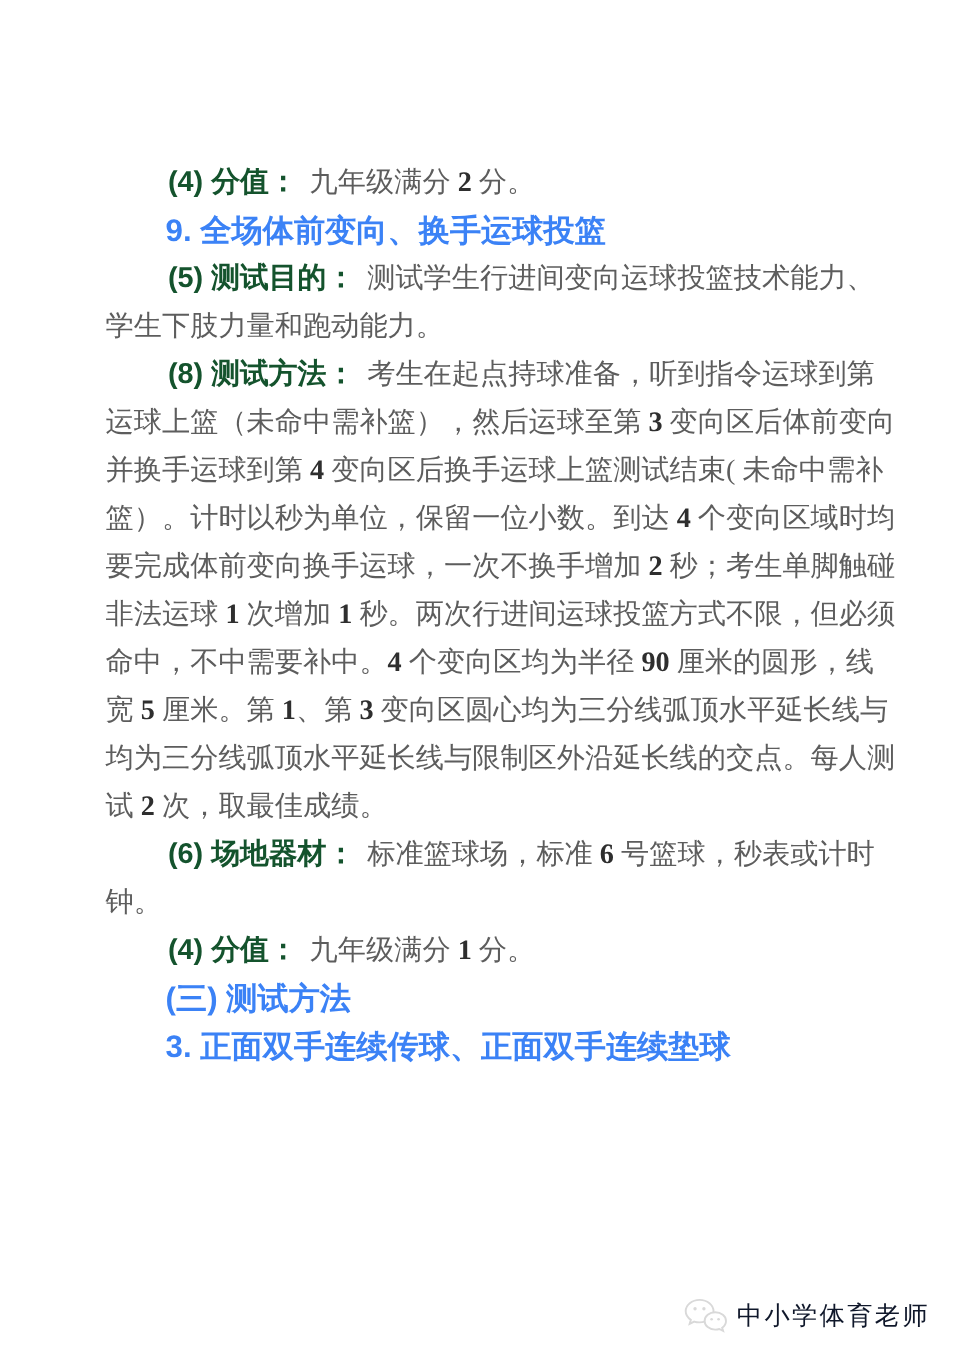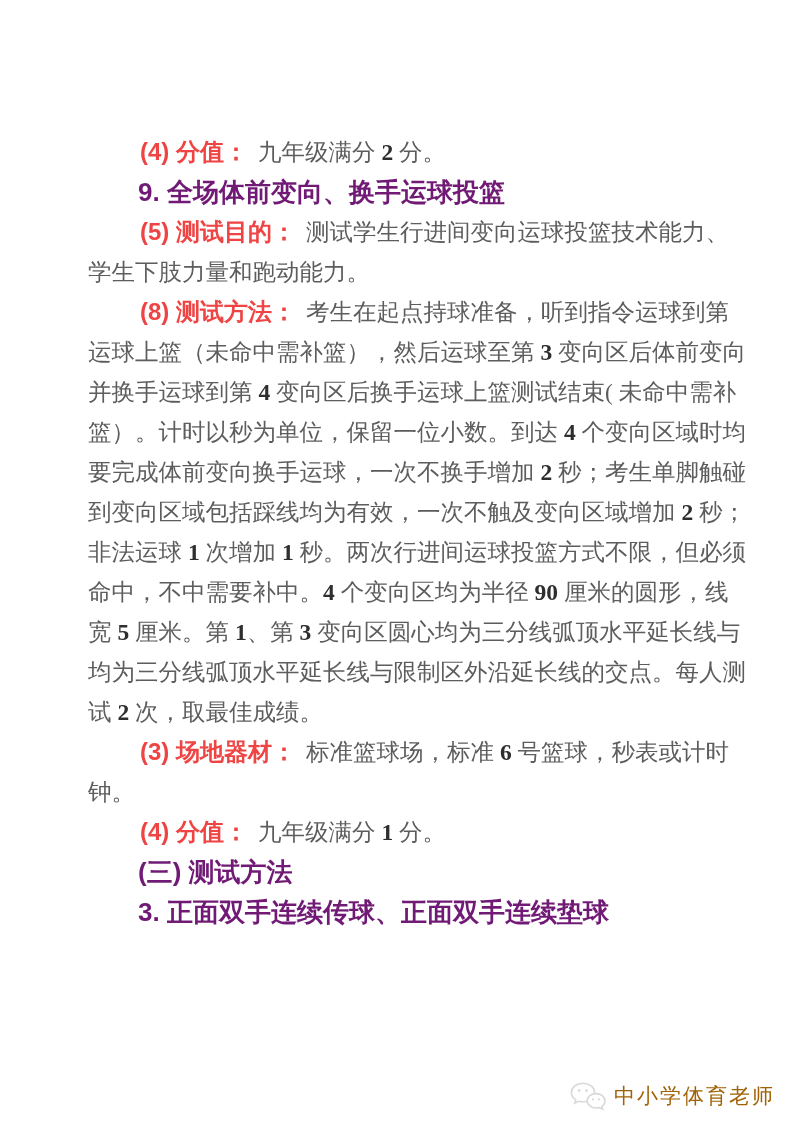--- a/index.html
+++ b/index.html
@@ -28,77 +28,76 @@
     color: #5d5d5d;
     white-space: nowrap;
     font-family: "Liberation Serif", serif;
   }
   .line.indent {
     padding-left: 52px;
   }
   .line .label {
     font-family: "Liberation Sans", sans-serif;
     font-weight: 700;
-    color: #ef4444;
+    color: #14532d;
     font-size: 24px;
     margin-right: 10px;
   }
   .line .num {
     color: #2e2e2e;
     font-weight: 700;
   }
   .heading {
     height: 40px;
     line-height: 40px;
     padding-left: 50px;
     font-size: 26px;
     font-weight: 700;
-    color: #701a75;
+    color: #3b82f6;
     white-space: nowrap;
     font-family: "Liberation Sans", sans-serif;
   }
   .watermark {
     position: absolute;
     right: 25px;
     top: 1079px;
     height: 34px;
     display: flex;
     align-items: center;
     gap: 7px;
   }
   .watermark .wm-text {
     font-family: Liberation Sans, sans-serif;
     font-size: 21px;
     letter-spacing: 2px;
-    color: #a16207;
+    color: #0f172a;
     user-select: none;
   }
 </style>
 </head>
 <body>
 
 <div class="page">
 
   <div class="doc">
       <div class="line indent"><span class="label">(4) 分值：</span><span>九年级满分 <span class="num">2</span> 分。</span></div>
       <div class="heading">9. 全场体前变向、换手运球投篮</div>
       <div class="line indent"><span class="label">(5) 测试目的：</span><span>测试学生行进间变向运球投篮技术能力、</span></div>
       <div class="line"><span>学生下肢力量和跑动能力。</span></div>
       <div class="line indent"><span class="label">(8) 测试方法：</span><span>考生在起点持球准备，听到指令运球到第</span></div>
       <div class="line"><span>运球上篮（未命中需补篮），然后运球至第 <span class="num">3</span> 变向区后体前变向</span></div>
       <div class="line"><span>并换手运球到第 <span class="num">4</span> 变向区后换手运球上篮测试结束( 未命中需补</span></div>
       <div class="line"><span>篮）。计时以秒为单位，保留一位小数。到达 <span class="num">4</span> 个变向区域时均</span></div>
       <div class="line"><span>要完成体前变向换手运球，一次不换手增加 <span class="num">2</span> 秒；考生单脚触碰</span></div>
-      <div class="line"><span>到变向区域包括踩线均为有效，一次不触及变向区域增加 <span class="num">2</span> 秒；</span></div>
       <div class="line"><span>非法运球 <span class="num">1</span> 次增加 <span class="num">1</span> 秒。两次行进间运球投篮方式不限，但必须</span></div>
       <div class="line"><span>命中，不中需要补中。<span class="num">4</span> 个变向区均为半径 <span class="num">90</span> 厘米的圆形，线</span></div>
       <div class="line"><span>宽 <span class="num">5</span> 厘米。第 <span class="num">1</span>、第 <span class="num">3</span> 变向区圆心均为三分线弧顶水平延长线与</span></div>
       <div class="line"><span>均为三分线弧顶水平延长线与限制区外沿延长线的交点。每人测</span></div>
       <div class="line"><span>试 <span class="num">2</span> 次，取最佳成绩。</span></div>
-      <div class="line indent"><span class="label">(3) 场地器材：</span><span>标准篮球场，标准 <span class="num">6</span> 号篮球，秒表或计时</span></div>
+      <div class="line indent"><span class="label">(6) 场地器材：</span><span>标准篮球场，标准 <span class="num">6</span> 号篮球，秒表或计时</span></div>
       <div class="line"><span>钟。</span></div>
       <div class="line indent"><span class="label">(4) 分值：</span><span>九年级满分 <span class="num">1</span> 分。</span></div>
       <div class="heading">(三) 测试方法</div>
       <div class="heading">3. 正面双手连续传球、正面双手连续垫球</div>
     </div>
 
   <div class="watermark">
     <svg width="38" height="32" viewBox="0 0 38 32" aria-hidden="true">
       <g fill="#ffffff" stroke="#d9d9d9" stroke-width="1.6">
         <path d="M14 3.2 C7.6 3.2 2.4 7.4 2.4 12.6 C2.4 15.6 4.1 18.2 6.7 19.9 L5.7 23.2 L9.5 21.3 C10.9 21.8 12.4 22 14 22 C20.4 22 25.6 17.8 25.6 12.6 C25.6 7.4 20.4 3.2 14 3.2 Z"></path>

